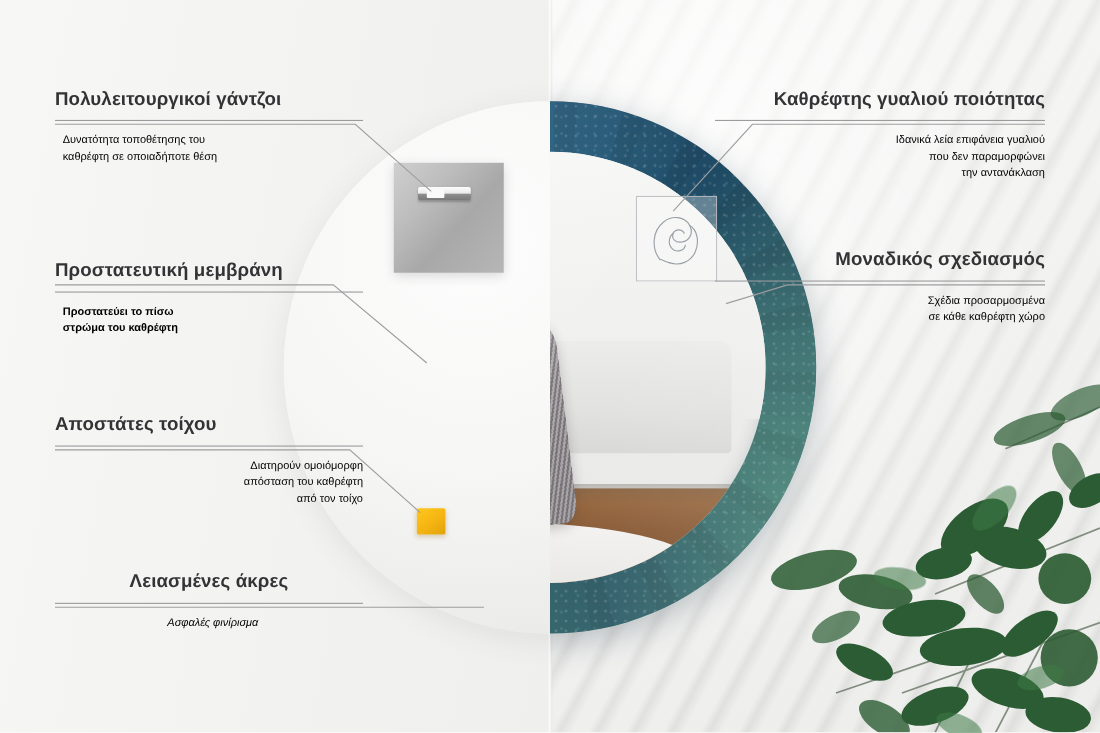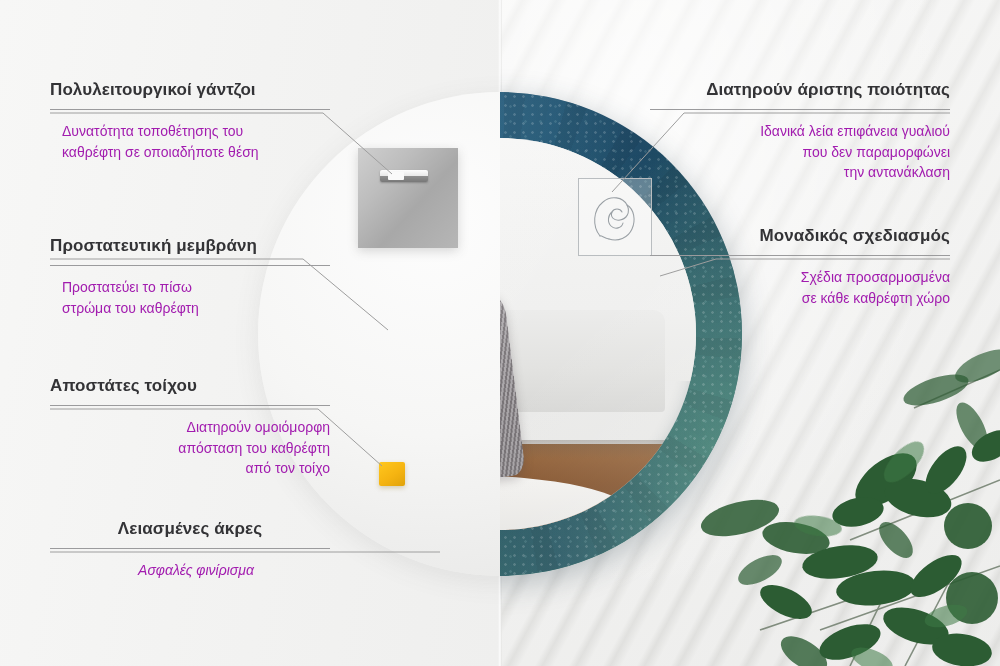--- a/index.html
+++ b/index.html
@@ -254,24 +254,24 @@
     color: #333336;
     letter-spacing: .1px;
     white-space: nowrap;
   }
   .callout .rule {
     margin-top: 9px;
     height: 1px;
     background: #9b9b9d;
   }
   .callout p {
-    margin: 11px 0 0 12px;
-    font-size: 14px;
+    margin: 11px 0 0 7px;
+    font-size: 10px;
     line-height: 1.48;
-    color: #a21caf;
+    color: #000000;
     font-weight: normal;
   }
   .callout.left  { left: 50px; text-align: left; }
   .callout.right { text-align: right; }
 
   
   .connectors {
     position: absolute; left: 0; top: 0;
     width: 1000px; height: 666px;
     pointer-events: none;
@@ -349,40 +349,40 @@
   <div class="callout left" style="top:80px; width:280px;">
     <h3>Πολυλειτουργικοί γάντζοι</h3>
     <div class="rule"></div>
     <p style="white-space:pre-line;">Δυνατότητα τοποθέτησης του
 καθρέφτη σε οποιαδήποτε θέση</p>
   </div>
 
   <div class="callout left" style="top:236px; width:280px;">
     <h3>Προστατευτική μεμβράνη</h3>
     <div class="rule"></div>
-    <p style="white-space:pre-line;">Προστατεύει το πίσω
+    <p style="white-space:pre-line;font-weight:bold;">Προστατεύει το πίσω
 στρώμα του καθρέφτη</p>
   </div>
 
   <div class="callout left" style="top:376px; width:280px;">
     <h3>Αποστάτες τοίχου</h3>
     <div class="rule"></div>
     <p style="white-space:pre-line;text-align:right;">Διατηρούν ομοιόμορφη
 απόσταση του καθρέφτη
 από τον τοίχο</p>
   </div>
 
   <div class="callout left" style="top:519px; width:280px;text-align:center;">
     <h3>Λειασμένες άκρες</h3>
     <div class="rule"></div>
     <p style="white-space:pre-line;font-style:italic;">Ασφαλές φινίρισμα</p>
   </div>
 
   <div class="callout right" style="top:80px; left:650px; width:300px;">
-    <h3>Διατηρούν άριστης ποιότητας</h3>
+    <h3>Καθρέφτης γυαλιού ποιότητας</h3>
     <div class="rule"></div>
     <p style="white-space:pre-line;">Ιδανικά λεία επιφάνεια γυαλιού
 που δεν παραμορφώνει
 την αντανάκλαση</p>
   </div>
 
   <div class="callout right" style="top:226px; left:650px; width:300px;">
     <h3>Μοναδικός σχεδιασμός</h3>
     <div class="rule"></div>
     <p style="white-space:pre-line;">Σχέδια προσαρμοσμένα

